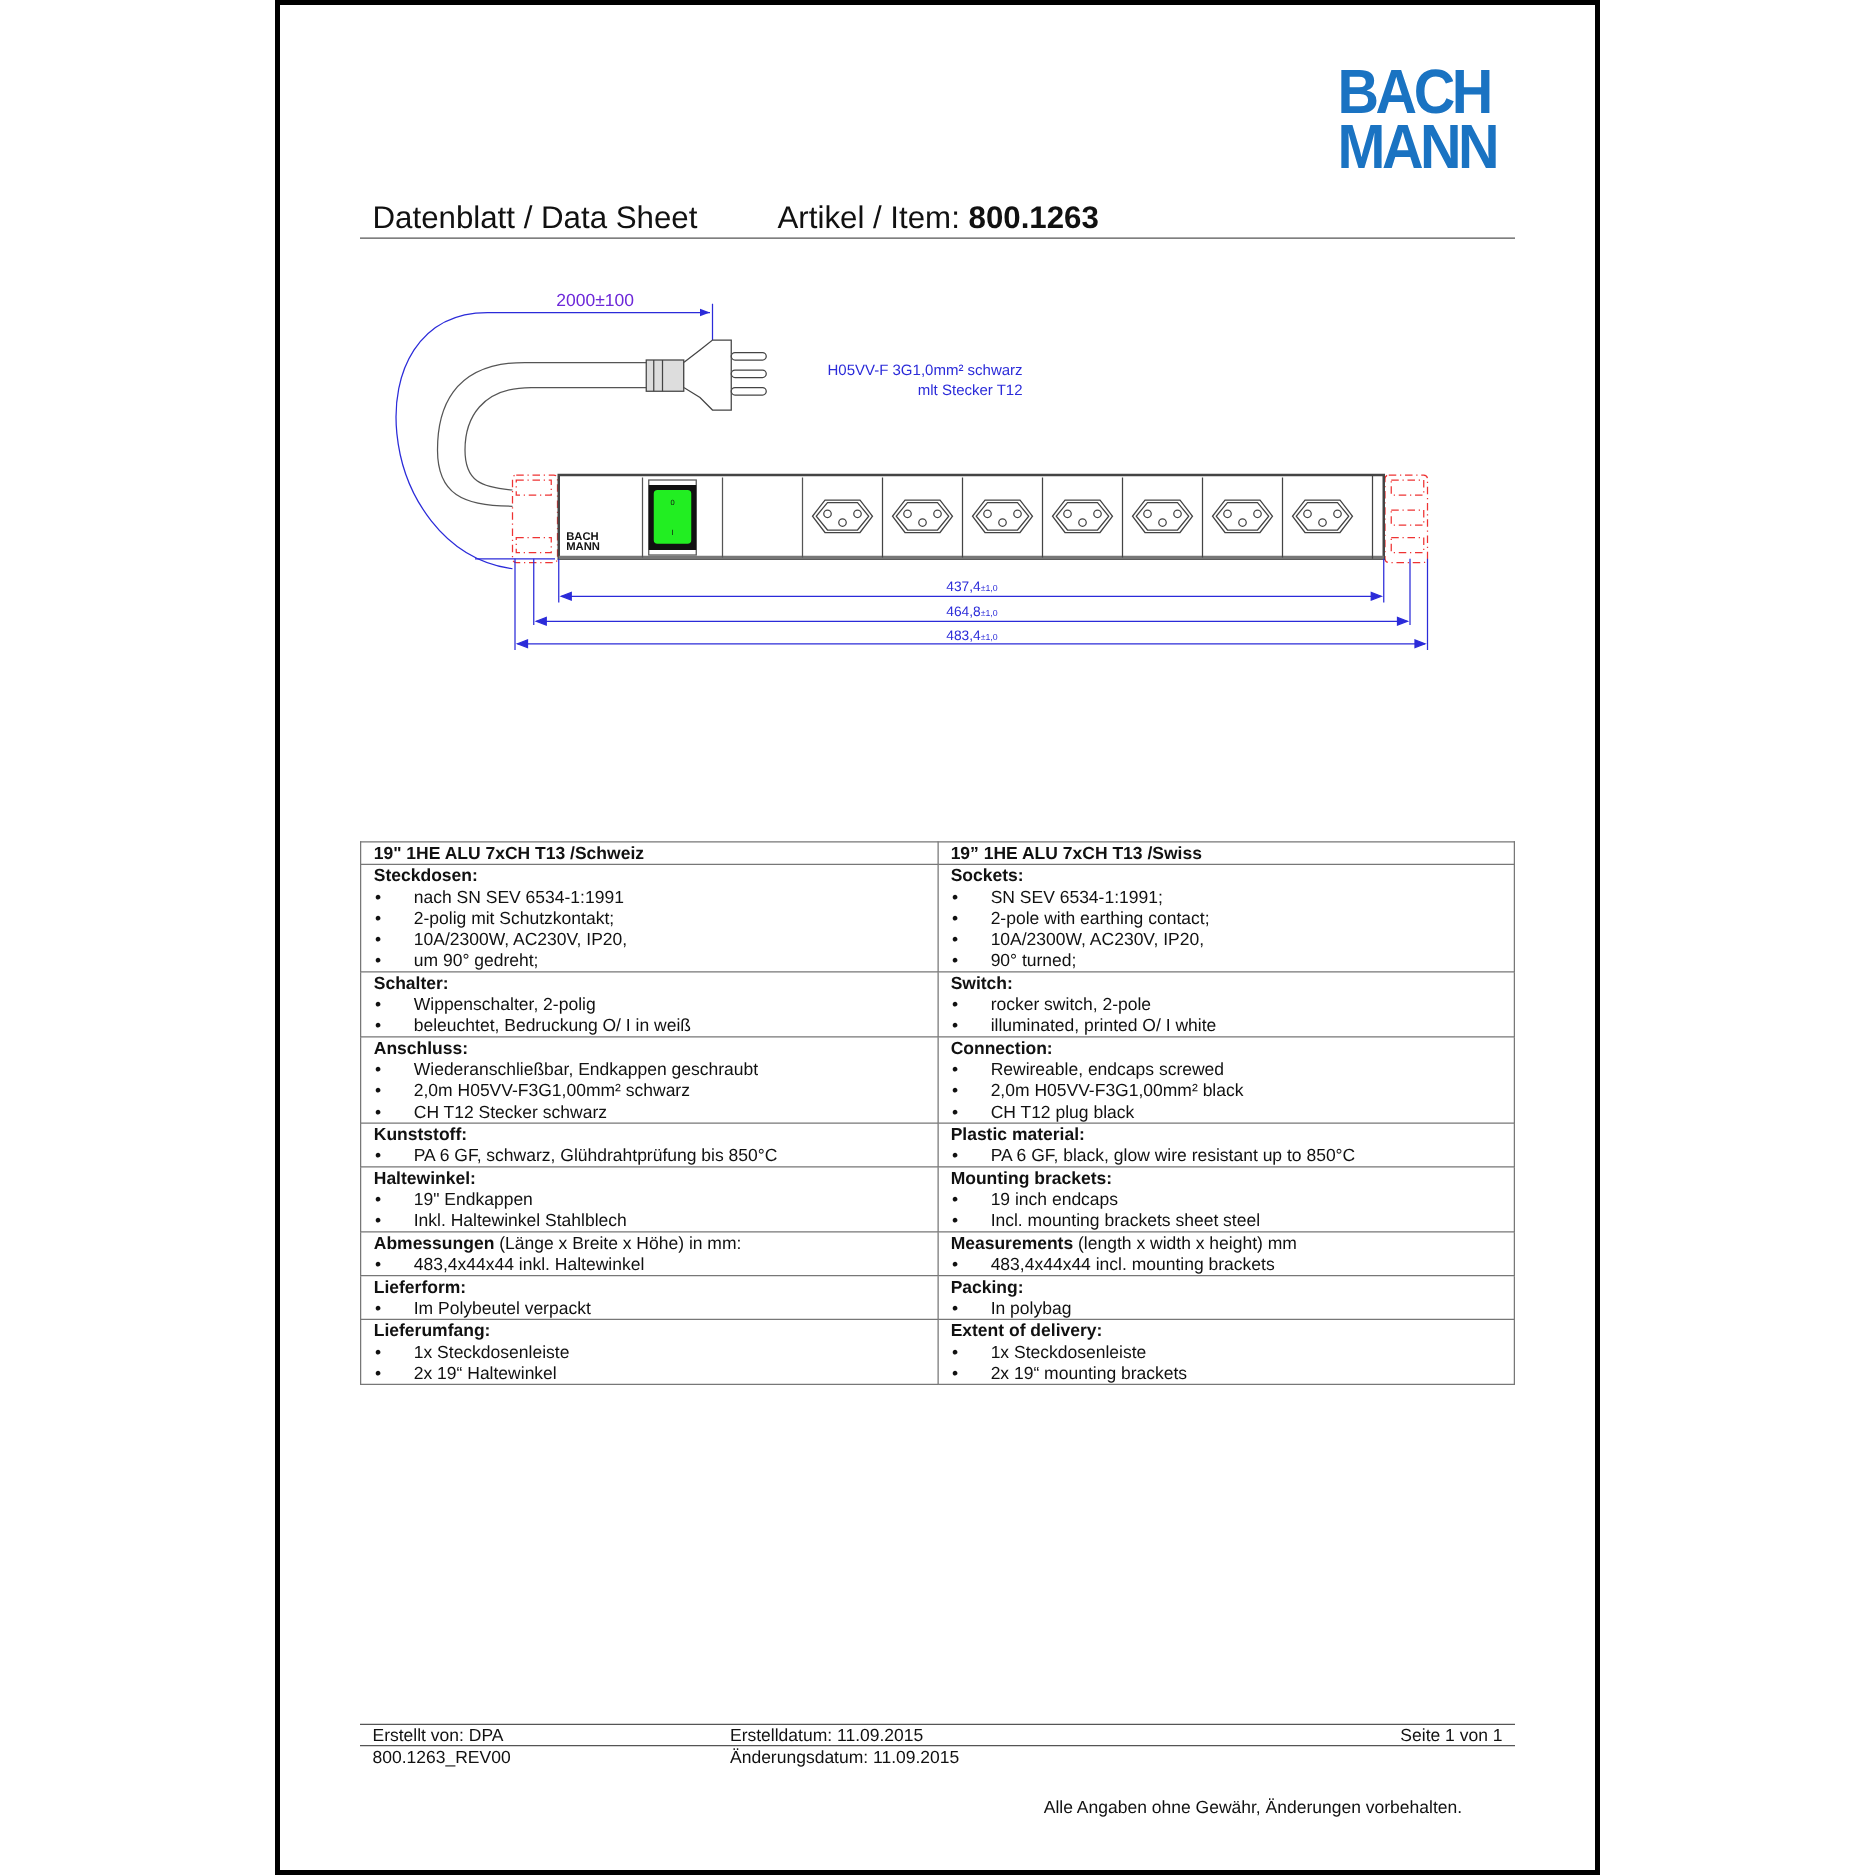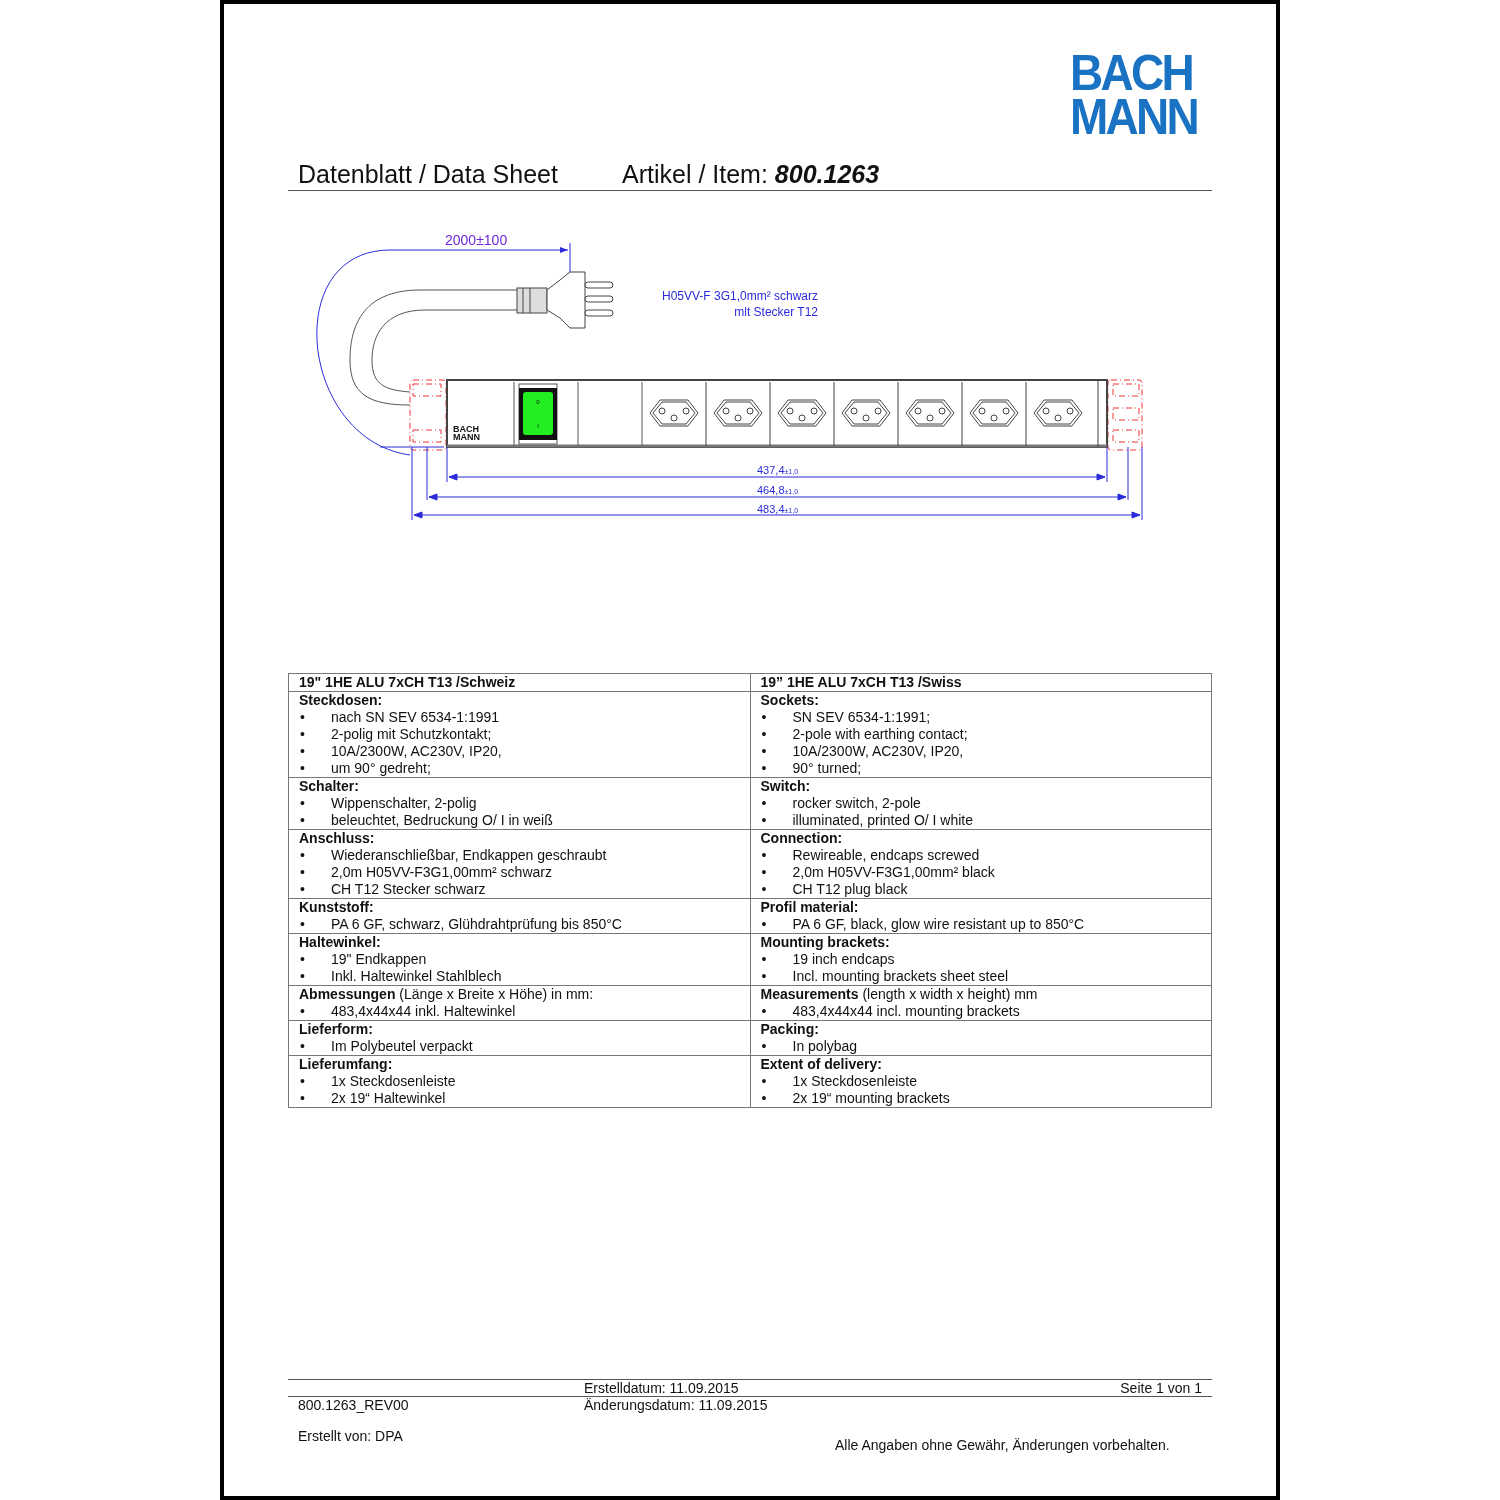--- a/index.html
+++ b/index.html
@@ -3,21 +3,21 @@
 <meta charset="utf-8">
 <style>
   html, body { margin:0; padding:0; background:#ffffff; }
   body { width:1500px; height:1500px; position:relative; overflow:hidden; font-family:"Liberation Sans", sans-serif; color:#111; }
   .page { position:absolute; left:220px; top:0px; width:1052px; height:1492px; border:4px solid #000; border-top-width:4px; background:#fff; box-sizing:content-box; }
   .logo { position:absolute; left:1070px; top:52px; width:135px; color:#1a73c2; font-family:"Liberation Sans", sans-serif; font-weight:bold; font-size:50px; line-height:42px; letter-spacing:-3px; transform:scaleX(0.92); transform-origin:left top; }
   .logo div { height:44px; }
   .title-row { position:absolute; left:298px; top:160px; width:913px; height:30px; font-size:25px; }
   .title-left { position:absolute; left:0; top:0; }
   .title-right { position:absolute; left:324px; top:0; }
-  .title-right b { font-weight:bold;font-style:italic; }
+  .title-right b { font-weight:bold; }
   .title-line { position:absolute; left:288px; top:190px; width:924px; height:1px; background:#555; }
   .drawing { position:absolute; left:0; top:0; width:1500px; height:560px; }
   .drawing svg { position:absolute; left:0; top:0; }
   .dim-label { position:absolute; color:#2b2bd9; font-size:11px; }
   .cable-note { position:absolute; left:662px; top:288px; color:#2b2bd9; font-size:12px; line-height:16px;text-align:right; }
   .cable-dim { position:absolute; left:445px; top:232px; color:#6d28d9; font-size:14px; }
   table.spec { position:absolute; left:288px; top:673px; width:924px; border-collapse:collapse; font-size:14px; }
   table.spec td { border:1px solid #777; vertical-align:top; padding:0 0 0 10px; width:50%; line-height:17px; }
   .sec-title { font-weight:bold; }
   .sec-title.u { }
@@ -264,21 +264,21 @@
 
 
   <tr>
     <td>
       <div class="sec-title">Kunststoff:</div>
       <ul class="items">
         <li>PA 6 GF, schwarz, Glühdrahtprüfung bis 850°C</li>
       </ul>
     </td>
     <td>
-      <div class="sec-title">Profil material:</div>
+      <div class="sec-title">Plastic material:</div>
       <ul class="items">
         <li>PA 6 GF, black, glow wire resistant up to 850°C</li>
       </ul>
     </td>
   </tr>
 
   <tr>
     <td>
       <div class="sec-title u">Haltewinkel:</div>
       <ul class="items">
@@ -339,21 +339,21 @@
         <li>1x Steckdosenleiste</li>
         <li>2x 19“ mounting brackets</li>
       </ul>
     </td>
   </tr>
 </tbody>
   </table>
 
 <div class="footer-line" style="top:1379px;"></div>
 <div class="footer f1">
-  <span style="left:0;margin-top:48px;">Erstellt von: DPA</span>
+  <span style="left:0;">Erstellt von: DPA</span>
   <span style="left:286px;">Erstelldatum: 11.09.2015</span>
   <span style="right:0;">Seite 1 von 1</span>
 </div>
 <div class="footer-line" style="top:1396px;"></div>
 <div class="footer f2">
   <span style="left:0;">800.1263_REV00</span>
   <span style="left:286px;">Änderungsdatum:  11.09.2015</span>
   <span style="left:537px;margin-top:40px;">Alle Angaben ohne Gewähr, Änderungen vorbehalten.</span>
 </div>
 

